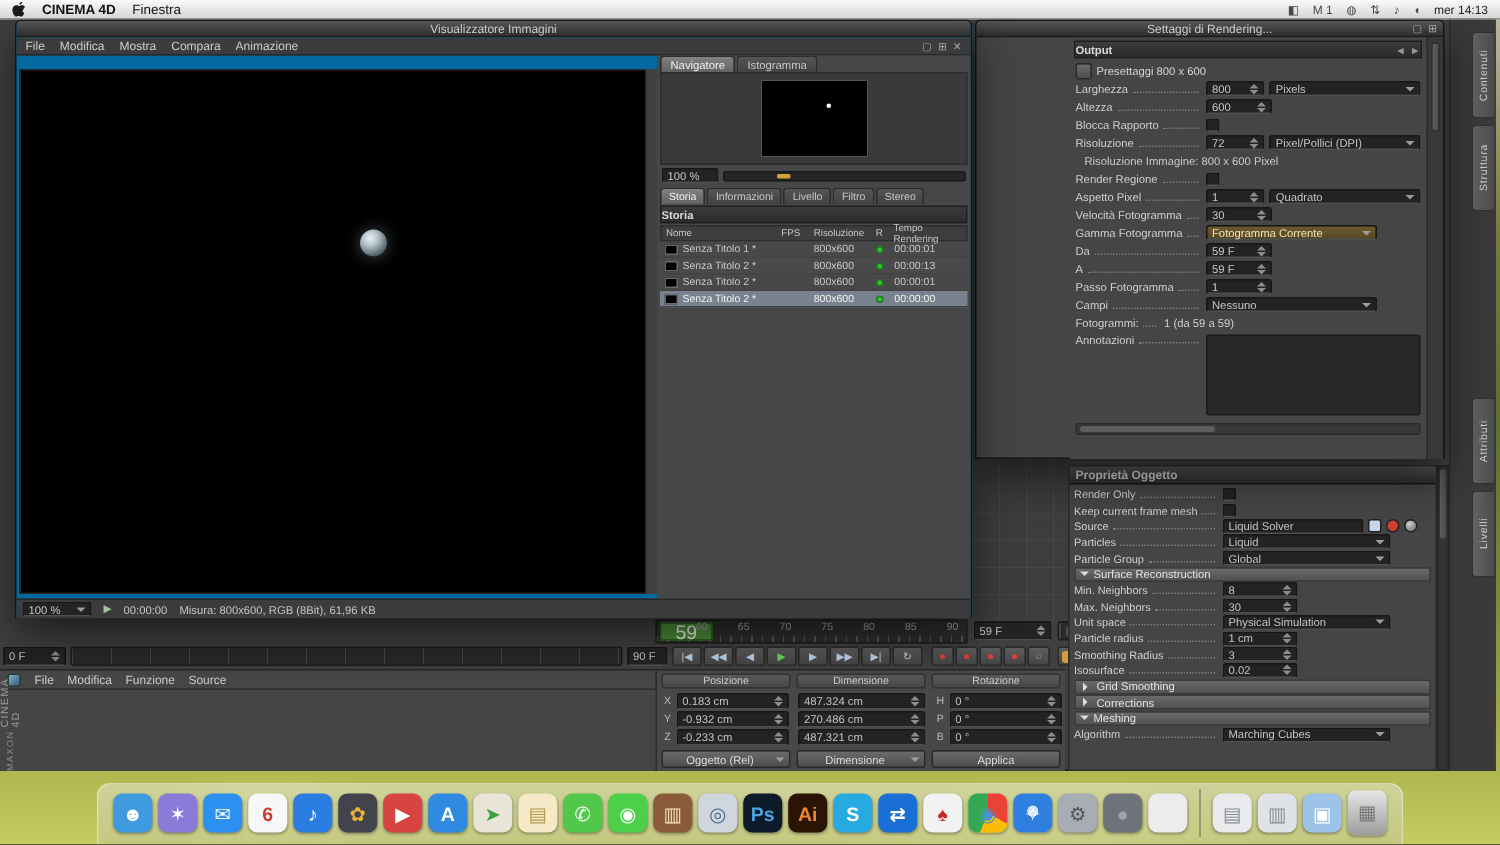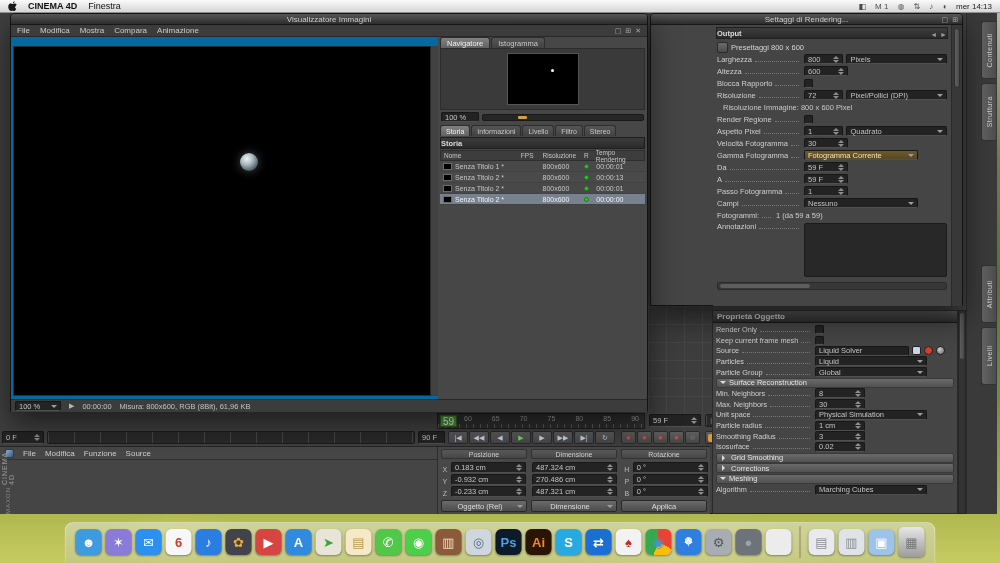--- a/index.html
+++ b/index.html
@@ -55,22 +55,22 @@
     border-right:1px solid #1a1a1a;border-bottom:1px solid #141414;z-index:10}
   .viewportstrip{position:absolute;left:648px;top:293px;width:64px;height:107px;background:#3d3d3d;
     background-image:linear-gradient(#464646 1px,transparent 1px),linear-gradient(90deg,#464646 1px,transparent 1px);
     background-size:18px 18px}
   
   #ruler{position:absolute;left:437px;top:400px;width:208px;height:16px;background:#2e2e2e;border:1px solid #1e1e1e;
     background-image:repeating-linear-gradient(90deg,#585858 0 1px,transparent 1px 7px);
     background-size:100% 4px;background-position:bottom;background-repeat:no-repeat}
   .ruler-nums{position:absolute;left:26px;right:5px;top:1px;display:flex;justify-content:space-between;
     font-size:7px;color:#a2a2a2}
-  .playhead{position:absolute;left:2px;top:1px;bottom:1px;width:17px;background:#4e8f3a;border:1px solid #2f5f23;
-    color:#eef8ea;font-size:10px;display:flex;align-items:center;justify-content:center}
+  .playhead{position:absolute;left:2px;top:1px;bottom:1px;width:35px;background:#4e8f3a;border:1px solid #2f5f23;
+    color:#eef8ea;font-size:13px;display:flex;align-items:center;justify-content:center}
   .pslider{background:#292929;border:1px solid #1c1c1c;border-radius:2px;
     background-image:repeating-linear-gradient(90deg,#454545 0 1px,transparent 1px 26px)}
   .pshandle{position:absolute;left:4px;top:2px;width:26px;height:8px;background:#565656;border:1px solid #333;border-radius:2px}
   .tbtn{width:20px;height:13px;background:linear-gradient(#5e5e5e,#454545);border:1px solid #2a2a2a;border-radius:2px;
     color:#bdd3e8;font-size:7px;display:flex;align-items:center;justify-content:center;gap:0}
   .tbtn.play{color:#6fd75b}
   .kbtn{width:15px;height:13px;background:linear-gradient(#5e5e5e,#454545);border:1px solid #2a2a2a;border-radius:2px;
     color:#e04038;font-size:8px;display:flex;align-items:center;justify-content:center}
   .kbtn.off{color:#9a9a9a}
   .rbtn{width:14px;height:13px;background:linear-gradient(#5e5e5e,#454545);border:1px solid #2a2a2a;border-radius:2px;
@@ -83,21 +83,21 @@
   .mmicon{width:9px;height:9px;border-radius:2px;background:linear-gradient(135deg,#8ab0d0,#3a5a7a);border:1px solid #243}
   #matbody{position:absolute;left:0;top:446px;width:437px;height:55px;background:#454545;border-top:1px solid #303030}
   #maxonlogo{position:absolute;left:1px;top:447px;height:54px;width:13px;writing-mode:vertical-rl;
     transform:rotate(180deg);font-size:6px;color:#8b8b8b;letter-spacing:1px;display:flex;align-items:center;gap:2px}
   
   #coords{position:absolute;left:437px;top:433px;width:273px;height:68px;background:#484848;
     border-top:1px solid #262626;border-left:1px solid #2c2c2c;font-size:7px;color:#ccc;padding:2px 2px 0 3px}
   .chead{display:flex;gap:4px;margin-bottom:2px}
   .chead .hcell{width:86px;height:10px;background:linear-gradient(#5a5a5a,#474747);border:1px solid #333;border-radius:2px;
     display:flex;align-items:center;justify-content:center;color:#cfcfcf}
-  .crow{display:flex;align-items:flex-end;gap:2px;height:12px}
+  .crow{display:flex;align-items:center;gap:2px;height:12px}
   .crow .axl{width:8px;text-align:center;color:#bbb}
   .crow .cfld{width:76px}
   .crow .g{width:2px}
   .cbtns{display:flex;gap:4px;margin-top:3px}
   .cbtns .btn{width:86px}
   
   #attrpanel{position:absolute;left:712px;top:297px;width:246px;height:204px;background:#454545;
     border:1px solid #2a2a2a;display:flex;flex-direction:column}
   #attrpanel .titlebar{border-radius:0;justify-content:flex-start;padding-left:4px;font-weight:bold;flex:0 0 12px}
   .arows{flex:1;display:flex;flex-direction:column;padding:1px 3px}

